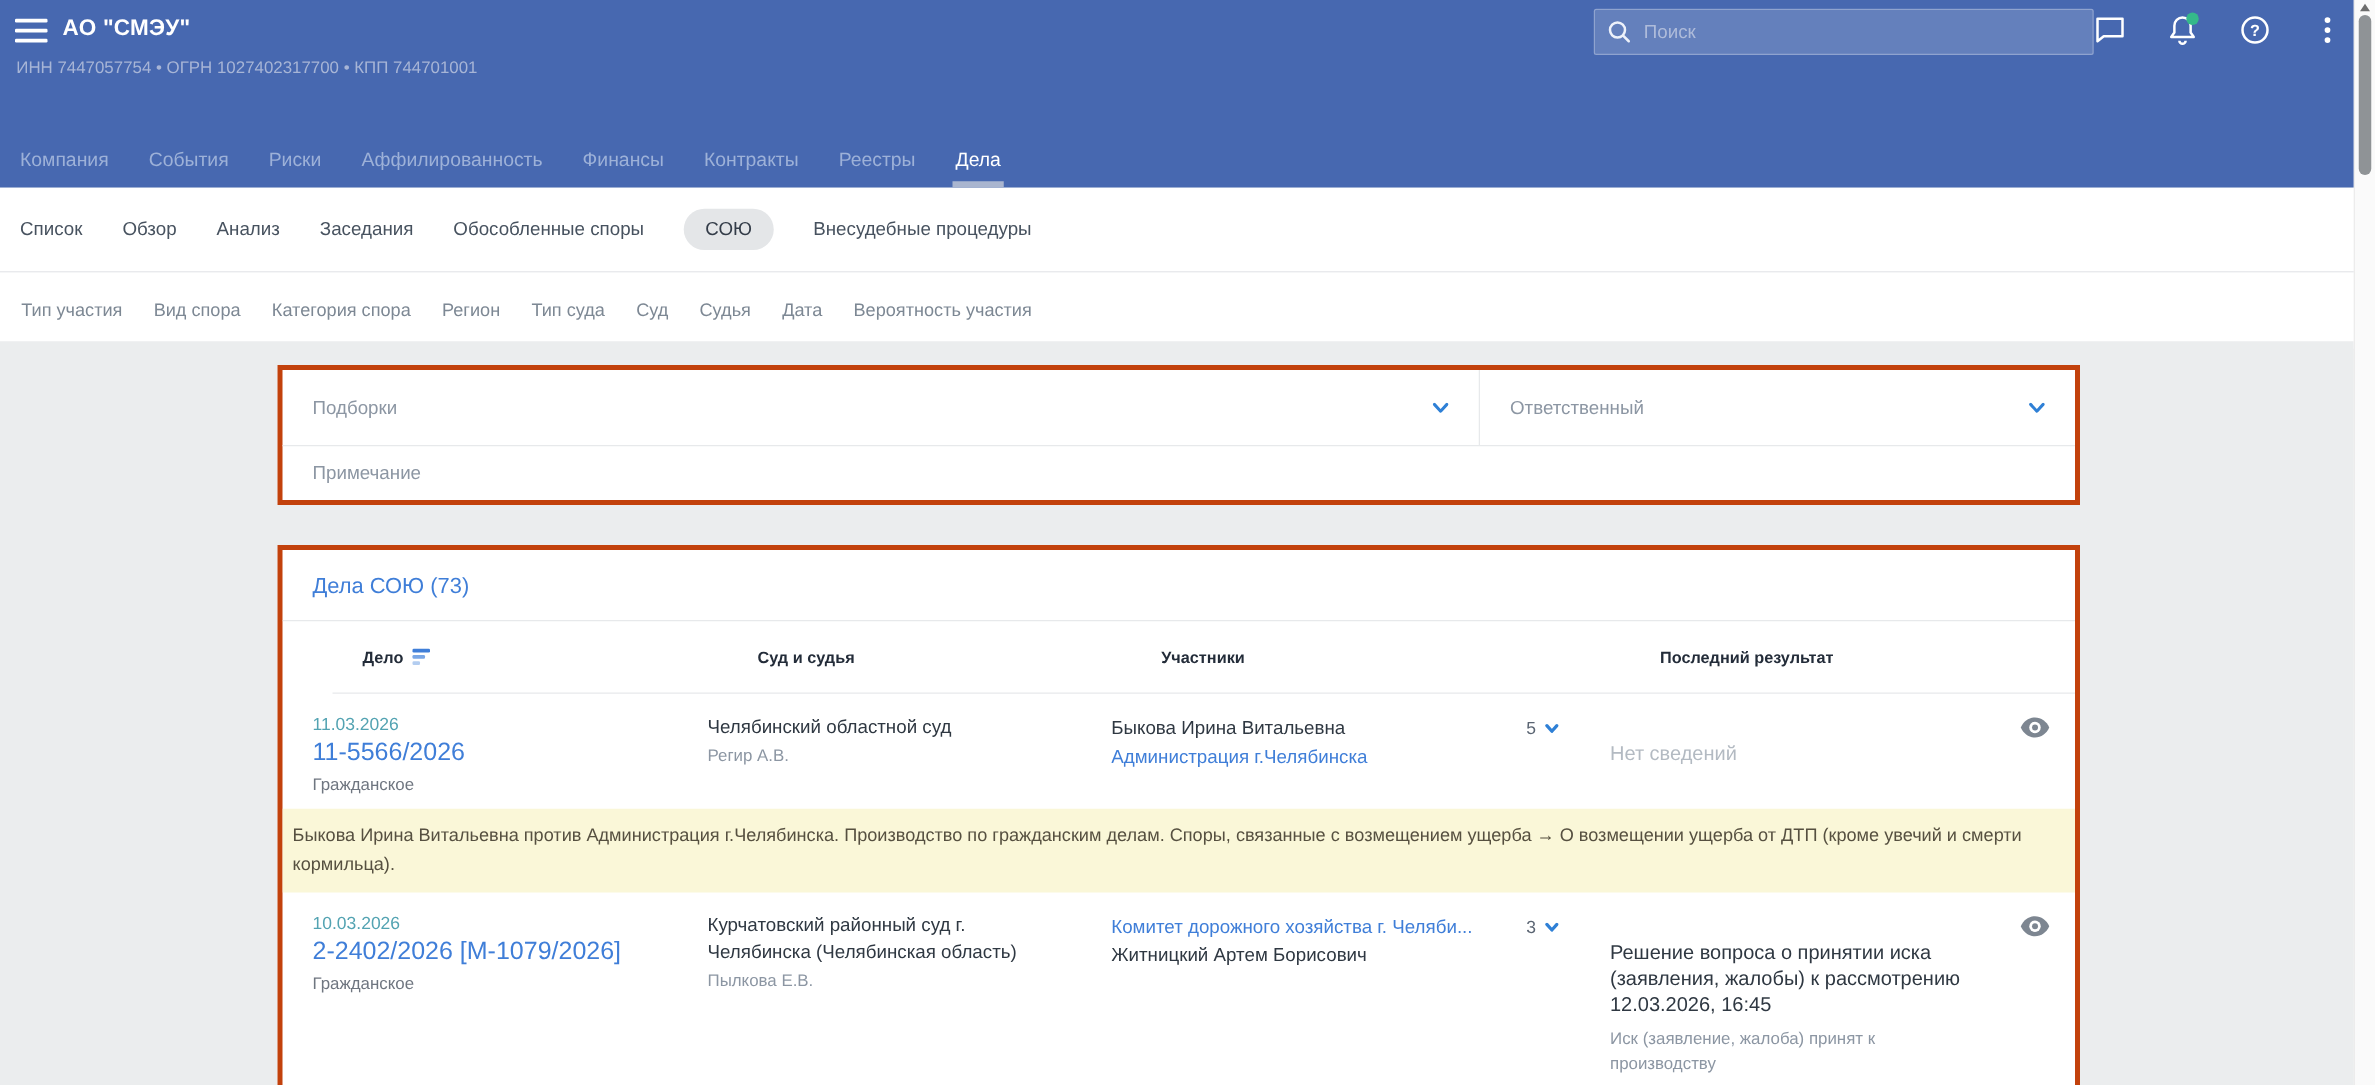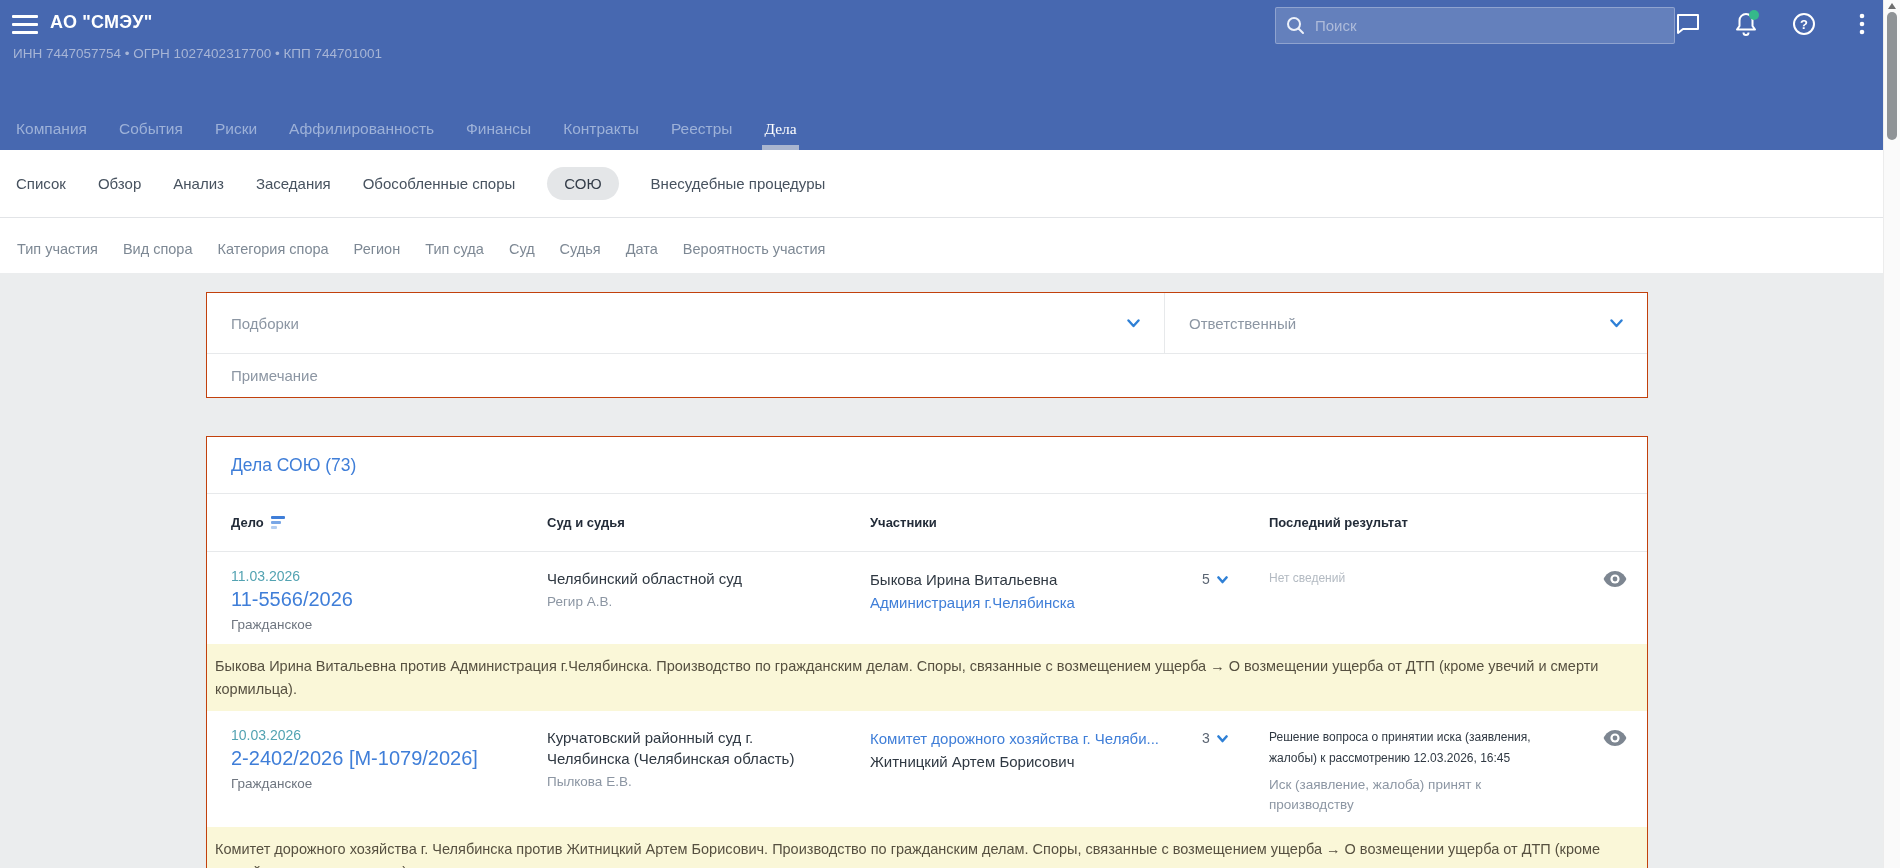--- a/index.html
+++ b/index.html
@@ -18,49 +18,49 @@
   .searchbox svg { flex:0 0 auto; }
   .searchbox input { flex:1; margin-left:10px; background:transparent; border:none; outline:none; color:#eef2fb; font-size:15px; font-family:"Liberation Sans",sans-serif; }
   .searchbox input::placeholder { color:#aebbda; opacity:1; }
 
   .appbar-icons { position:absolute; right:24px; top:10px; display:flex; align-items:center; gap:30px; }
   .icon-btn { position:relative; width:28px; height:28px; display:flex; align-items:center; justify-content:center; cursor:pointer; }
   .green-dot { position:absolute; right:1px; top:0; width:10px; height:10px; border-radius:50%; background:#35b98a; }
 
   .nav-tabs { position:absolute; left:0; bottom:0; display:flex; gap:32px; padding:0 16px; height:42px; align-items:center; }
   .nav-tab { color:#9db1d8; font-size:15.5px; cursor:pointer; position:relative; height:42px; display:flex; align-items:center; }
-  .nav-tab.active { color:#ffffff;font-family:Liberation Serif, serif; }
+  .nav-tab.active { color:#ffffff; }
   .nav-tab.active::after { content:""; position:absolute; left:-2px; right:-2px; bottom:0; height:5px; background:#a9b5cf; }
 
   
   .subtabs { background:#fff; height:68px; display:flex; align-items:center; gap:32px; padding:0 16px; border-bottom:1px solid #e2e4e7; }
   .subtab { color:#47525f; font-size:15px; cursor:pointer; padding:8px 0; }
   .subtab.pill { background:#e4e6e8; border-radius:18px; padding:8px 17px; color:#333c48; }
 
   
   .filterbar { background:#fff; height:62px; display:flex; align-items:center; gap:25px; padding:0 17px; border-bottom:1px solid #e2e4e7; }
   .filter-item { color:#7d8894; font-size:14.5px; cursor:pointer; }
 
   
   .content { position:absolute; left:0; top:273px; right:17px; bottom:0; background:#ebedee; }
-  .panel { position:absolute; left:206px; width:1442px; background:#fff; border:1px solid #c2410c; }
+  .panel { position:absolute; left:222px; width:1442px; background:#fff; border:4px solid #c2410c; }
 
   .panel-filters { top:19px; }
   .pf-row { display:flex; height:60px; }
   .pf-cell { display:flex; align-items:center; justify-content:space-between; padding:0 24px; cursor:pointer; }
   .pf-cell.left { width:958px; border-right:1px solid #e7e9eb; }
   .pf-cell.right { flex:1; }
   .pf-label { color:#8c96a3; font-size:15px; }
   .pf-note { height:44px; border-top:1px solid #e7e9eb; display:flex; align-items:center; padding:0 24px; cursor:pointer; }
 
   .panel-cases { top:163px; bottom:auto; height:520px; overflow:hidden; }
   .cases-title { height:57px; display:flex; align-items:center; padding:0 24px; color:#3f7ed8; font-size:17.5px; border-bottom:1px solid #e7e9eb; }
 
   .cgrid { display:grid; grid-template-columns:316px 323px 302px 72px 310px 1fr; padding:0 20px 0 24px; }
-  .thead { height:58px; align-items:center; border-bottom:1px solid #e7e9eb; }
+  .thead { height:58px; align-items:center; border-bottom:1px solid #e7e9eb;margin-left:40px; }
   .th { color:#232c39; font-size:13px; font-weight:bold; }
   .th-delo { display:flex; align-items:center; gap:7px; }
   .sort-icon { display:flex; flex-direction:column; gap:2px; cursor:pointer; }
   .sort-icon i { display:block; height:3px; border-radius:1px; }
   .sort-icon i:nth-child(1){ width:14px; background:#3f7ed8; }
   .sort-icon i:nth-child(2){ width:10px; background:#7aa7e6; }
   .sort-icon i:nth-child(3){ width:6px;  background:#b3cdf0; }
   .th-result { padding-left:25px; }
 
   .trow { padding-top:16px; padding-bottom:12px; min-height:92px; }
@@ -74,21 +74,21 @@
   .c-judge { color:#8c96a3; font-size:13.5px; margin-top:5px; }
 
   .c-part { font-size:15px; line-height:23px; color:#2f3842; padding-right:8px; }
   .c-part .pline { white-space:nowrap; overflow:hidden; text-overflow:ellipsis; }
   .c-part .plink { color:#3f7ed8; cursor:pointer; }
 
   .c-counter { display:flex; align-items:flex-start; gap:7px; padding-left:30px; padding-top:3px; color:#5a6472; font-size:14px; cursor:pointer; }
   .c-counter svg { margin-top:5px; }
 
   .c-result { padding-left:25px; }
-  .c-res-title { color:#2f3842; font-size:12px; line-height:21px; }
+  .c-res-title { color:#2f3842; font-size:16px; line-height:21px;margin-top:22px; }
   .c-res-title.empty { color:#b3bac2; }
   .c-res-sub { color:#8c96a3; font-size:13.5px; line-height:20px; margin-top:6px; }
 
   .c-eye { display:flex; justify-content:flex-end; padding-top:2px; }
   .eye-btn { cursor:pointer; width:24px; height:18px; }
 
   .banner { background:#faf7d8; padding:11px 8px; color:#565040; font-size:14.5px; line-height:22.5px; }
 
   
   .scrollbar { position:absolute; right:0; top:0; width:17px; height:868px; background:#fafafa; border-left:1px solid #ececec; }

